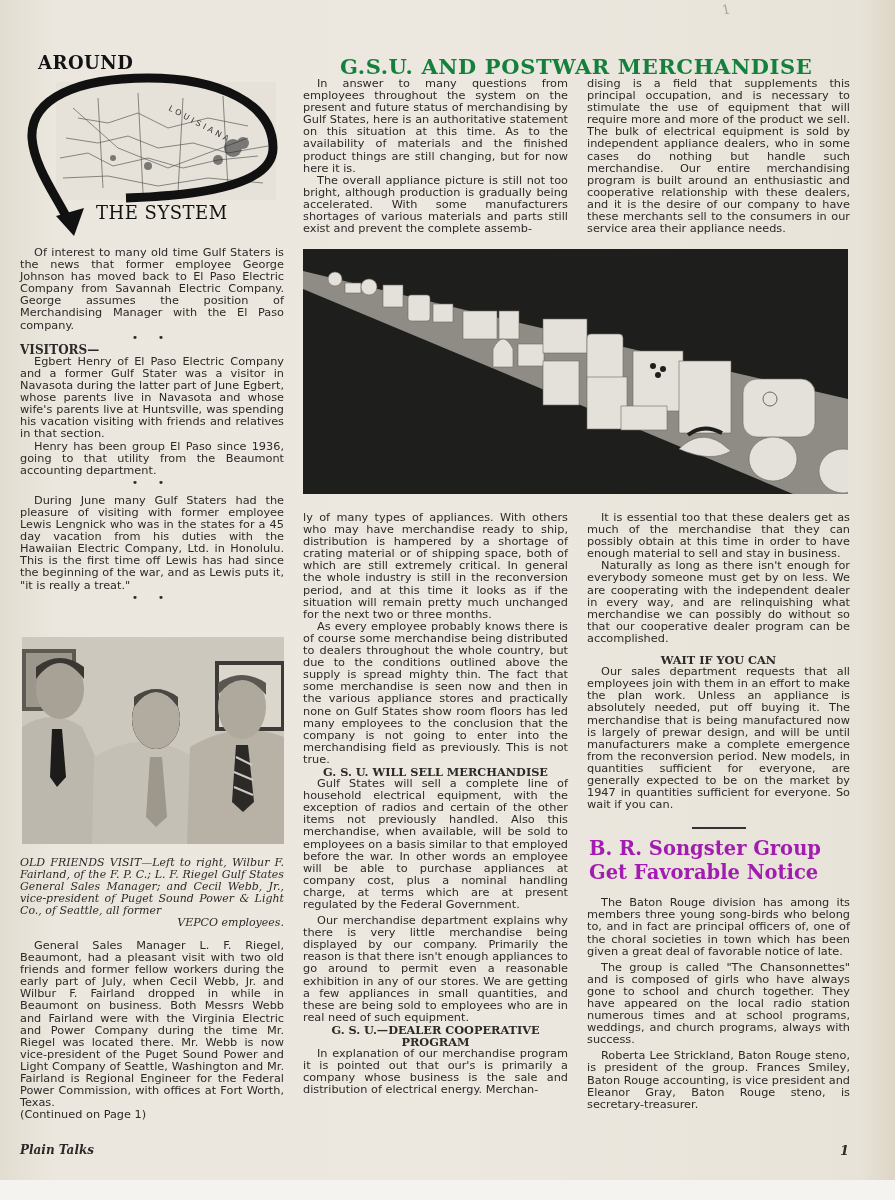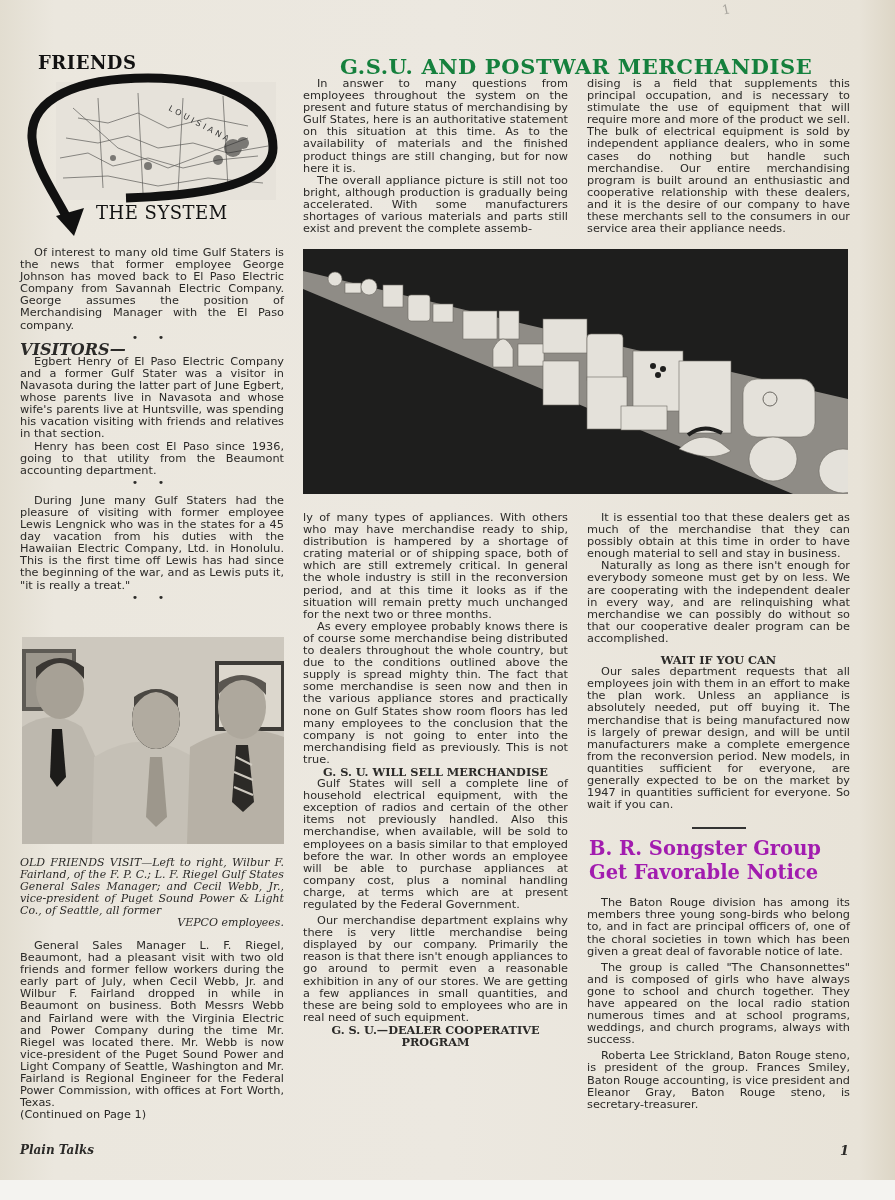--- a/index.html
+++ b/index.html
@@ -40,21 +40,21 @@
   }
   .logo svg { position: absolute; left: 0; top: 0; }
 
   .headline {
     position: absolute; left: 340px; top: 40px; width: 520px;
     font-family: "DejaVu Serif", serif; font-weight: 900; font-size: 21px;
     letter-spacing: 0.6px; color: #15803d; white-space: nowrap;
   }
 
   .dots { text-align: center; font-size: 11px; letter-spacing: 8px; margin: 4px 0 6px 0; text-indent: 0 !important; }
-  .subhead { font-weight: bold; font-family: "DejaVu Serif", serif; font-size: 16px; margin: 4px 0 2px 0; font-style: italic; }
+  .subhead { font-weight: bold; font-family: "DejaVu Serif", serif; font-size: 12px; margin: 4px 0 2px 0; }
   .center-head {
     text-align: center; font-weight: bold; font-family: "DejaVu Serif", serif;
     font-size: 11.3px; margin: 5px 0 3px 0; text-indent: 0 !important;
   }
   .gap { height: 6px; }
 
   .appliance-photo {
     position: absolute; left: 303px; top: 249px; width: 545px; height: 245px;
     background: #1c1c1b; overflow: hidden;
   }
@@ -108,32 +108,32 @@
         <circle cx="225" cy="95" r="6"></circle>
         <circle cx="200" cy="112" r="5"></circle>
       <circle cx="130" cy="118" r="4"></circle>
         <circle cx="95" cy="110" r="3"></circle>
     </g>
     <text x="150" y="62" font-size="8" fill="#333" font-family="DejaVu Sans, sans-serif" transform="rotate(28 150 62)" letter-spacing="3">LOUISIANA</text>
 
     <path d="M108 150 C 170 148, 255 140, 255 100 C 255 55, 200 30, 130 30 C 60 30, 12 50, 14 90 C 16 120, 40 150, 52 176" stroke="#111" stroke-width="9" fill="none" stroke-linecap="butt"></path>
     <polygon points="38,168 66,160 56,188" fill="#111"></polygon>
   </svg>
-  <div class="around">FRIENDS</div>
+  <div class="around">AROUND</div>
   <div class="thesystem">THE SYSTEM</div>
 </div>
 
 <h1 class="headline">G.S.U. AND POSTWAR MERCHANDISE</h1>
 
 <div class="col col1" style="top:247px;">
   <p>Of interest to many old time Gulf Staters is the news that former employee George Johnson has moved back to El Paso Electric Company from Savannah Electric Company. George assumes the position of Merchandising Manager with the El Paso company.</p>
   <p class="dots">• •</p>
   <p class="noindent subhead">VISITORS—</p>
   <p>Egbert Henry of El Paso Electric Company and a former Gulf Stater was a visitor in Navasota during the latter part of June Egbert, whose parents live in Navasota and whose wife's parents live at Huntsville, was spending his vacation visiting with friends and relatives in that section.</p>
-  <p>Henry has been cost El Paso since 1936, going to that utility from the Beaumont accounting department.</p>
+  <p>Henry has been group El Paso since 1936, going to that utility from the Beaumont accounting department.</p>
   <p class="dots">• •</p>
   <div class="gap"></div>
   <p>During June many Gulf Staters had the pleasure of visiting with former employee Lewis Lengnick who was in the states for a 45 day vacation from his duties with the Hawaiian Electric Company, Ltd. in Honolulu. This is the first time off Lewis has had since the beginning of the war, and as Lewis puts it, "it is really a treat."</p>
   <p class="dots">• •</p>
 </div>
 
 <div class="friends-photo" title="Three men in suits standing together">
   <svg width="262" height="207" viewBox="0 0 262 207">
     <rect width="262" height="207" fill="#cdc8be"></rect>
     <rect x="0" y="12" width="54" height="62" fill="#5d5a54"></rect>
@@ -217,20 +217,21 @@
 
 <div class="col col2" style="top:512px;">
   <p class="noindent">ly of many types of appliances. With others who may have merchandise ready to ship, distribution is hampered by a shortage of crating material or of shipping space, both of which are still extremely critical. In general the whole industry is still in the reconversion period, and at this time it looks as if the situation will remain pretty much unchanged for the next two or three months.</p>
   <p>As every employee probably knows there is of course some merchandise being distributed to dealers throughout the whole country, but due to the conditions outlined above the supply is spread mighty thin. The fact that some merchandise is seen now and then in the various appliance stores and practically none on Gulf States show room floors has led many employees to the conclusion that the company is not going to enter into the merchandising field as previously. This is not true.</p>
   <p class="center-head">G. S. U. WILL SELL MERCHANDISE</p>
   <p>Gulf States will sell a complete line of household electrical equipment, with the exception of radios and certain of the other items not previously handled. Also this merchandise, when available, will be sold to employees on a basis similar to that employed before the war. In other words an employee will be able to purchase appliances at company cost, plus a nominal handling charge, at terms which are at present regulated by the Federal Government.</p>
   <div class="gap" style="height:4px"></div>
   <p>Our merchandise department explains why there is very little merchandise being displayed by our company. Primarily the reason is that there isn't enough appliances to go around to permit even a reasonable exhibition in any of our stores. We are getting a few appliances in small quantities, and these are being sold to employees who are in real need of such equipment.</p>
   <p class="center-head" style="margin-bottom:0">G. S. U.—DEALER COOPERATIVE</p>
   <p class="center-head" style="margin-top:0">PROGRAM</p>
+  <p>In explanation of our merchandise program it is pointed out that our's is primarily a company whose business is the sale and distribution of electrical energy. Merchan-</p>
 </div>
 
 <div class="col col3" style="top:512px;">
   <p>It is essential too that these dealers get as much of the merchandise that they can possibly obtain at this time in order to have enough material to sell and stay in business.</p>
   <p>Naturally as long as there isn't enough for everybody someone must get by on less. We are cooperating with the independent dealer in every way, and are relinquishing what merchandise we can possibly do without so that our cooperative dealer program can be accomplished.</p>
   <p class="center-head" style="margin-top:9px">WAIT IF YOU CAN</p>
   <p>Our sales department requests that all employees join with them in an effort to make the plan work. Unless an appliance is absolutely needed, put off buying it. The merchandise that is being manufactured now is largely of prewar design, and will be until manufacturers make a complete emergence from the reconversion period. New models, in quantities sufficient for everyone, are generally expected to be on the market by 1947 in quantities sufficient for everyone. So wait if you can.</p>
   <div class="rule"></div>
   <div class="big-head">
     <div>B. R. Songster Group</div>

